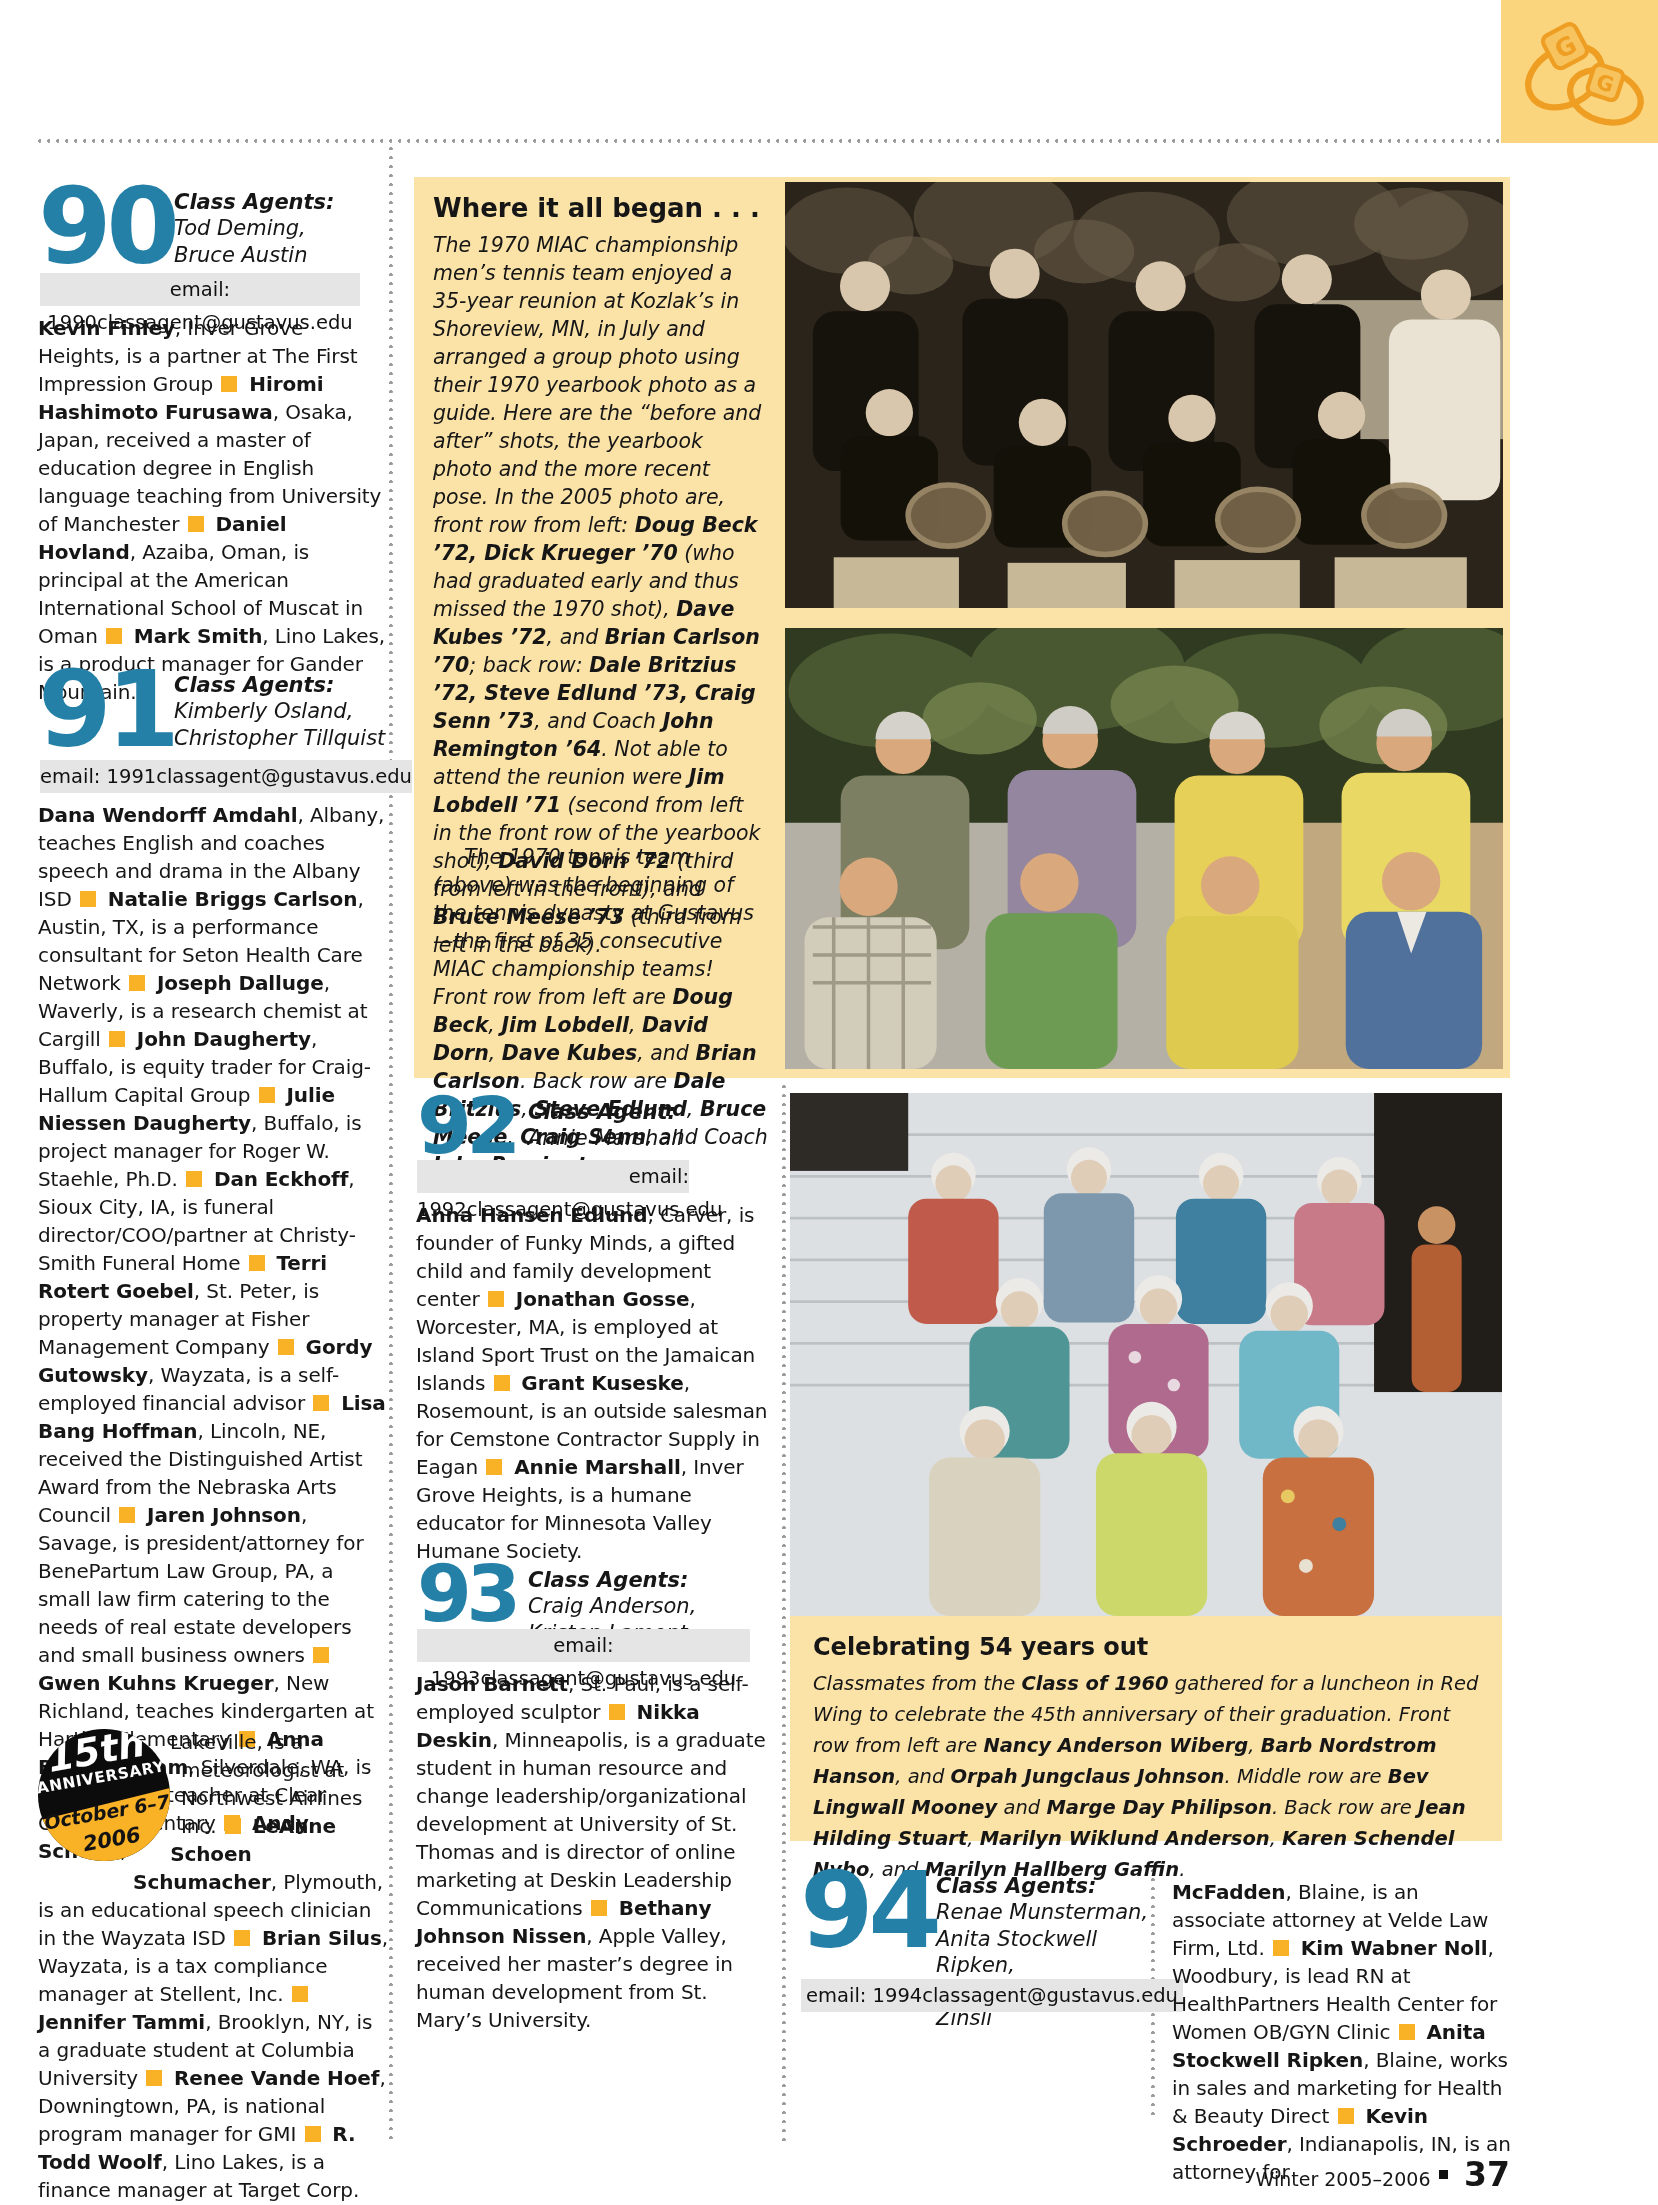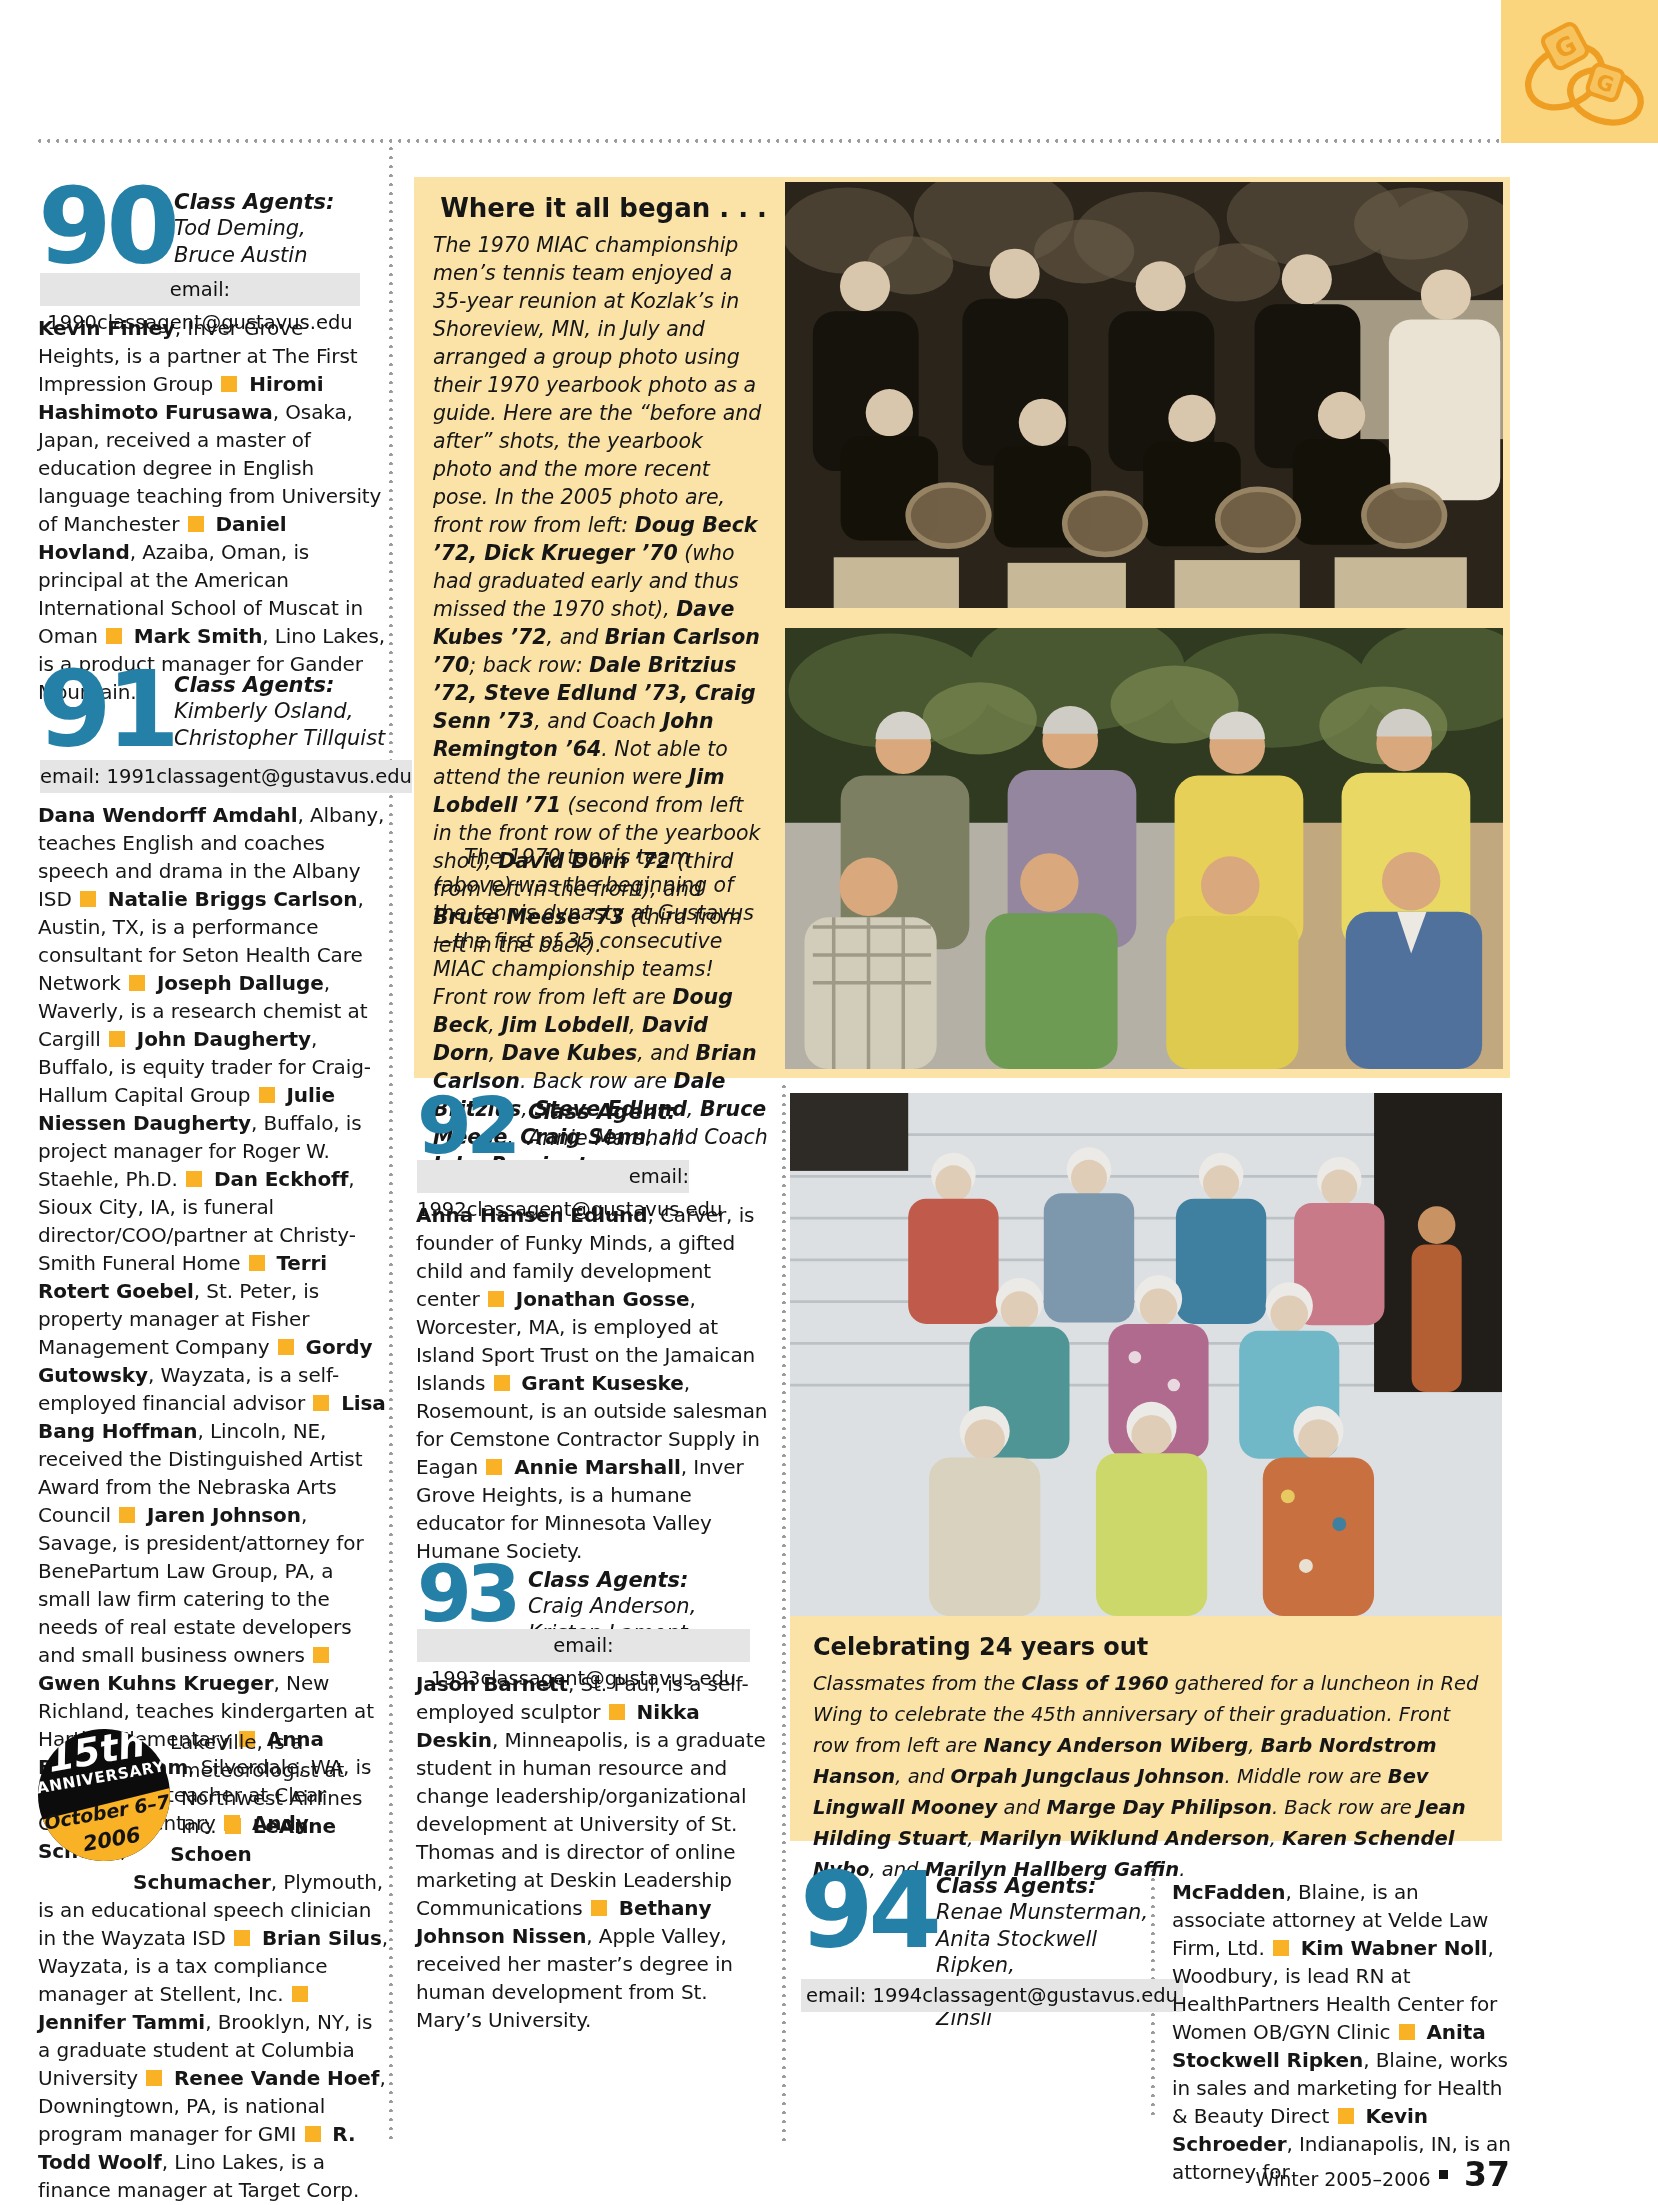--- a/index.html
+++ b/index.html
@@ -19,21 +19,21 @@
   .agents{padding-top:2.8px;}
   .agents .lbl{font-weight:700;font-style:italic;font-size:21px;line-height:26.4px;}
   .agents .nm{font-style:italic;font-size:21px;line-height:26.4px;}
   .emailbar{background:#e5e5e5;height:33px;line-height:33px;text-align:center;font-size:19.5px;color:#101010;}
   
   .notes{font-size:20px;line-height:28px;letter-spacing:-0.1px;}
   .bseg{font-weight:700;}
   .sqb{display:inline-block;width:16px;height:16px;background:#f9b125;margin:0 4.9px 0 2.1px;vertical-align:-0.7px;}
   
   .ybox{background:#fbe3a8;}
-  .sb-title{font-weight:700;font-size:26px;text-align:right;}
+  .sb-title{font-weight:700;font-size:26px;}
   .sb-text{font-style:italic;font-size:20.5px;line-height:28px;}
   .indent{text-indent:31px;}
   
   .cap-title{font-weight:700;font-size:24px;}
   .cap-text{font-style:italic;font-size:19.5px;line-height:31px;}
   
   .badge{width:132px;height:132px;border-radius:50%;background:#0c0c0c;overflow:hidden;
          position:relative;float:left;shape-outside:circle(52%);margin:1.4px 11px 7px 0;
          transform:rotate(-10deg);}
   .badge .wedge{position:absolute;left:-28px;top:75px;width:195px;height:97px;
@@ -276,21 +276,21 @@
           <circle cx="760" cy="498" r="29" fill="#dfcdb8"></circle>
         <rect x="680" y="524" width="160" height="228" rx="30" fill="#c87040"></rect>
         <circle cx="716" cy="580" r="10" fill="#e8c860"></circle>
           <circle cx="790" cy="620" r="10" fill="#3f7f9f"></circle>
           <circle cx="742" cy="680" r="10" fill="#e8e0d0"></circle>
       </g>
     </svg>
   </div>
 
   <div class="abs ybox" style="left:790px;top:1616px;width:712px;height:225px;"></div>
-  <div class="abs cap-title" style="left:813px;top:1633px;width:668px;">Celebrating 24 years out</div>
+  <div class="abs cap-title" style="left:813px;top:1633px;width:668px;">Celebrating 54 years out</div>
   <div class="abs cap-text" style="left:813px;top:1668px;width:672px;"><span>Classmates from the </span><span class="bseg">Class of 1960</span><span> gathered for a luncheon in Red Wing to celebrate the 45th anniversary of their graduation. Front row from left are </span><span class="bseg">Nancy Anderson Wiberg</span><span>, </span><span class="bseg">Barb Nordstrom Hanson</span><span>, and </span><span class="bseg">Orpah Jungclaus Johnson</span><span>. Middle row are </span><span class="bseg">Bev Lingwall Mooney</span><span> and </span><span class="bseg">Marge Day Philipson</span><span>. Back row are </span><span class="bseg">Jean Hilding Stuart</span><span>, </span><span class="bseg">Marilyn Wiklund Anderson</span><span>, </span><span class="bseg">Karen Schendel Nybo</span><span>, and </span><span class="bseg">Marilyn Hallberg Gaffin</span><span>.</span></div>
 
   <div class="abs class-head" style="left:417px;top:1096px;width:358px;">
     <div class="cnum small">92</div>
     <div class="agents">
       <div class="lbl">Class Agent:</div>
       <div class="nm">Annie Marshall</div>
     </div>
   </div>
   <div class="abs emailbar" style="left:417px;top:1160px;width:272px;text-align:right;">email: 1992classagent@gustavus.edu</div>

